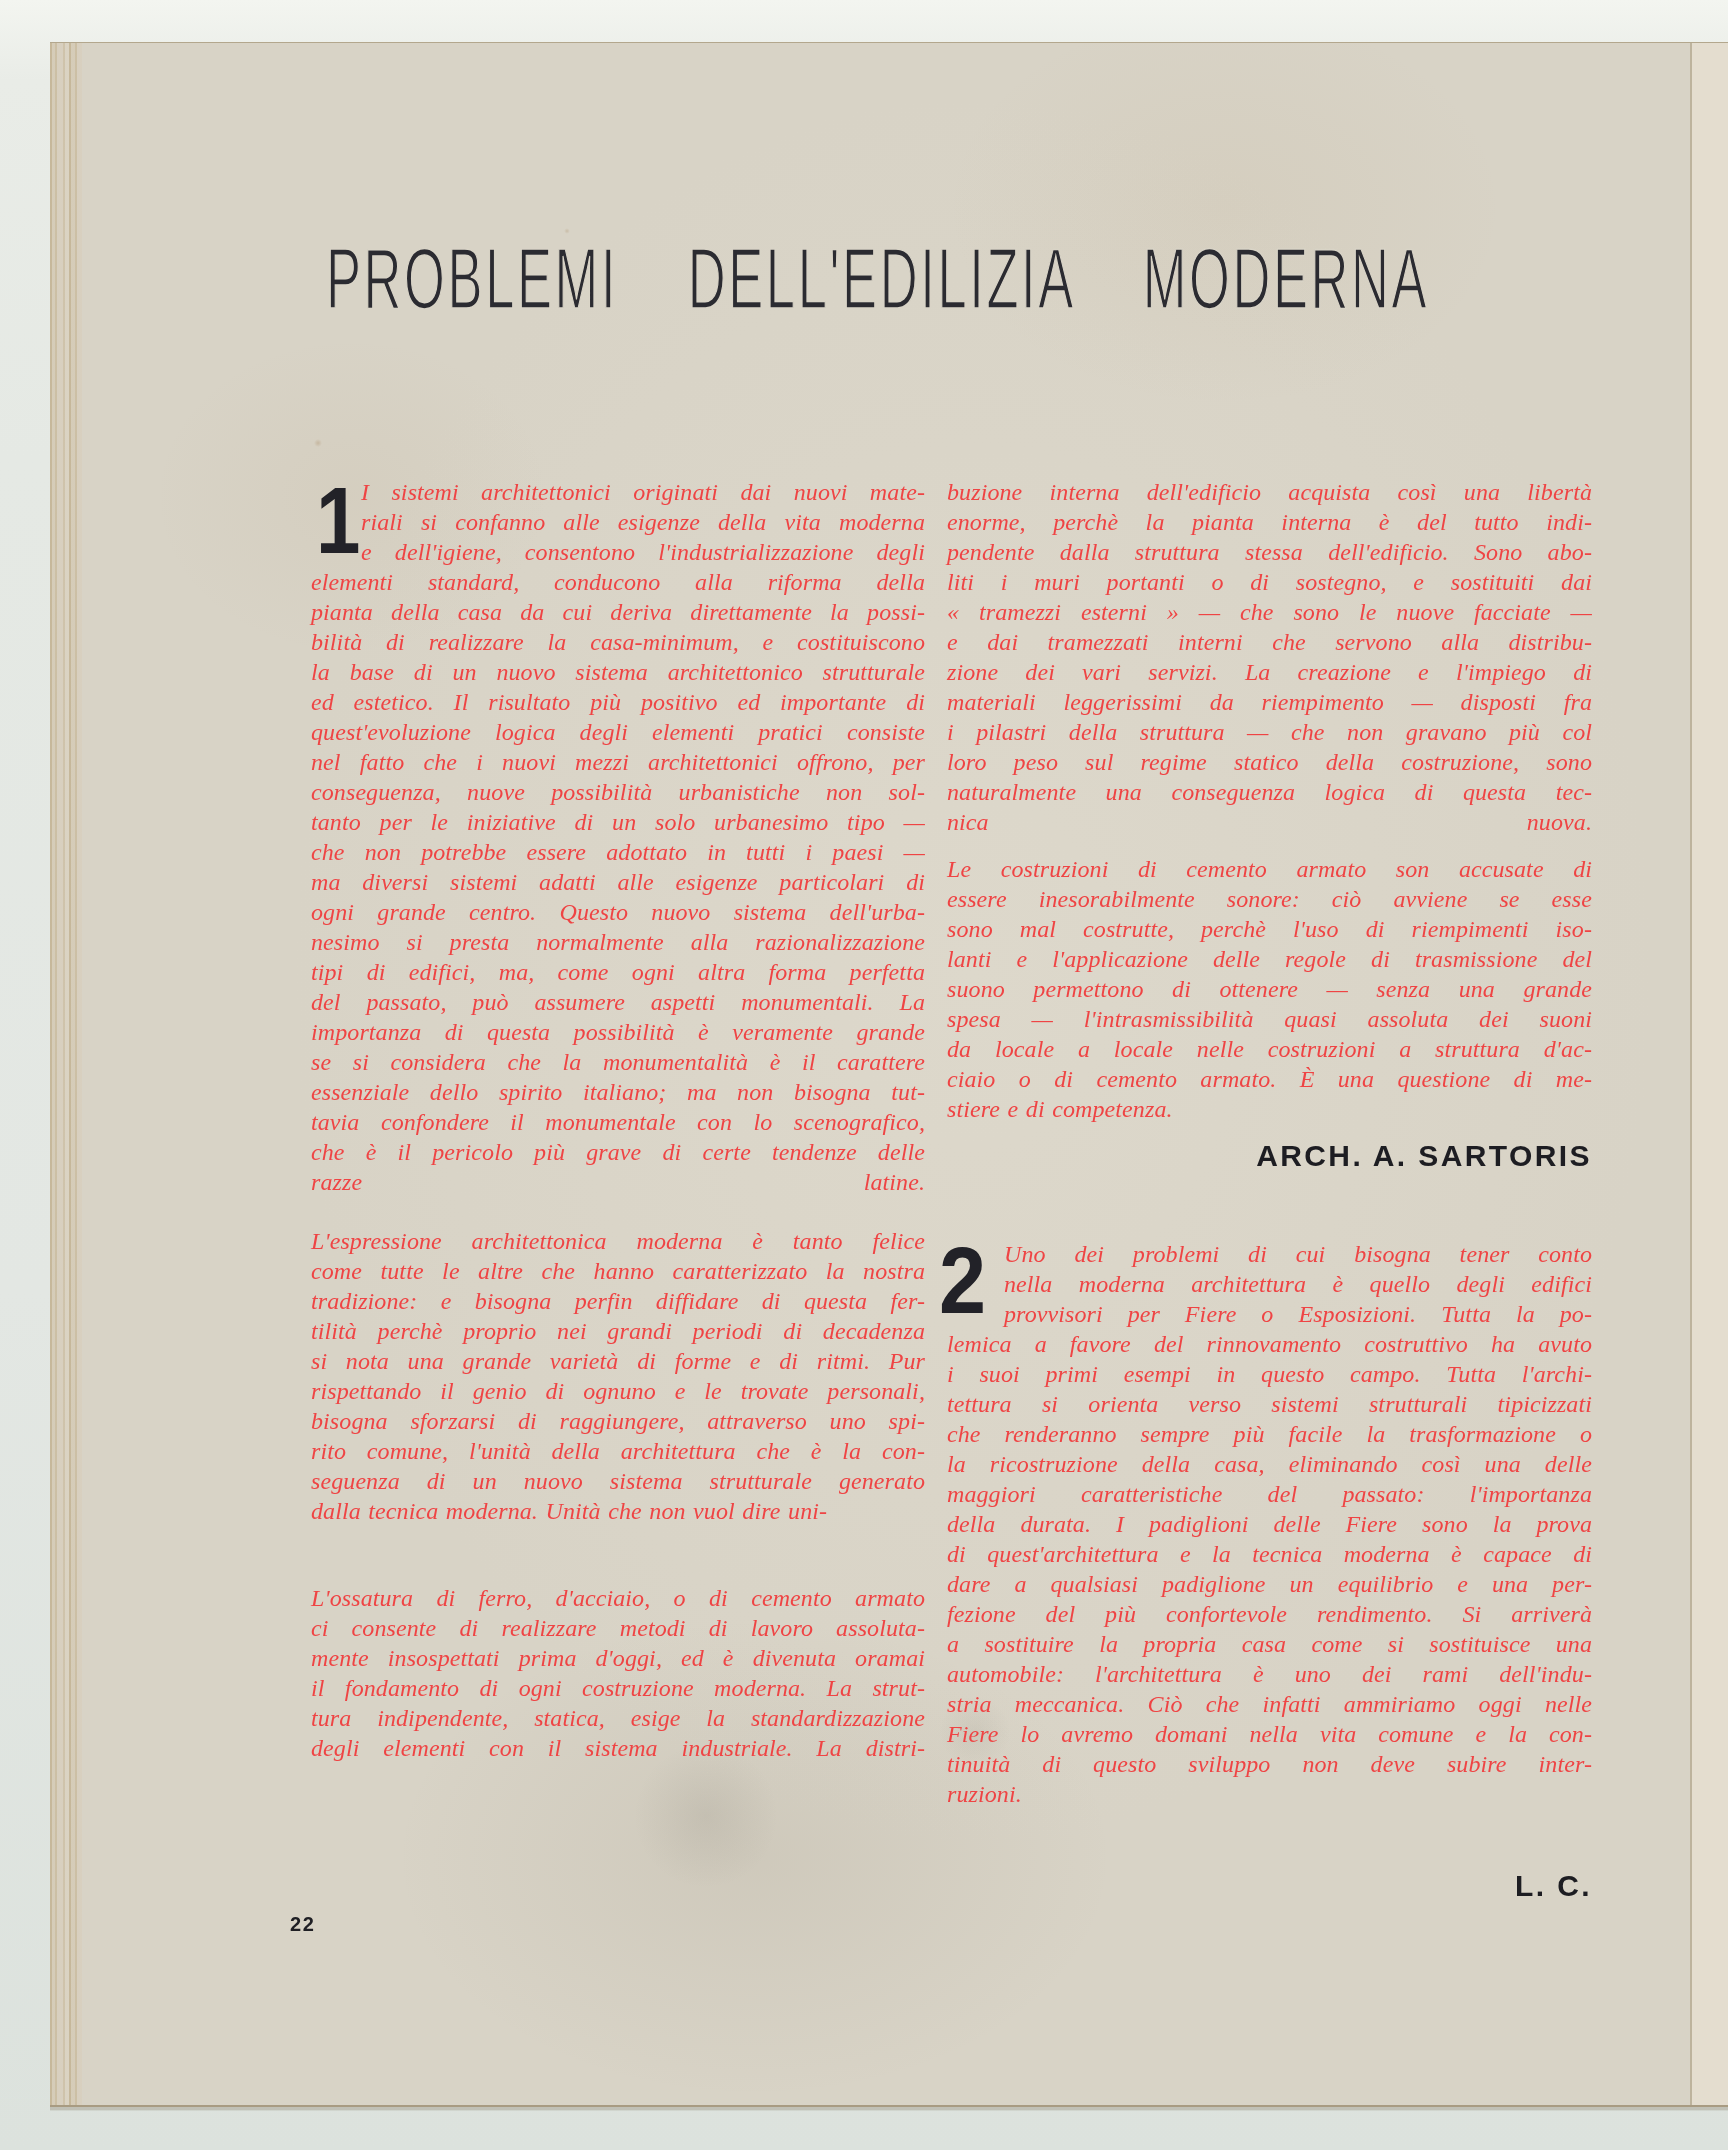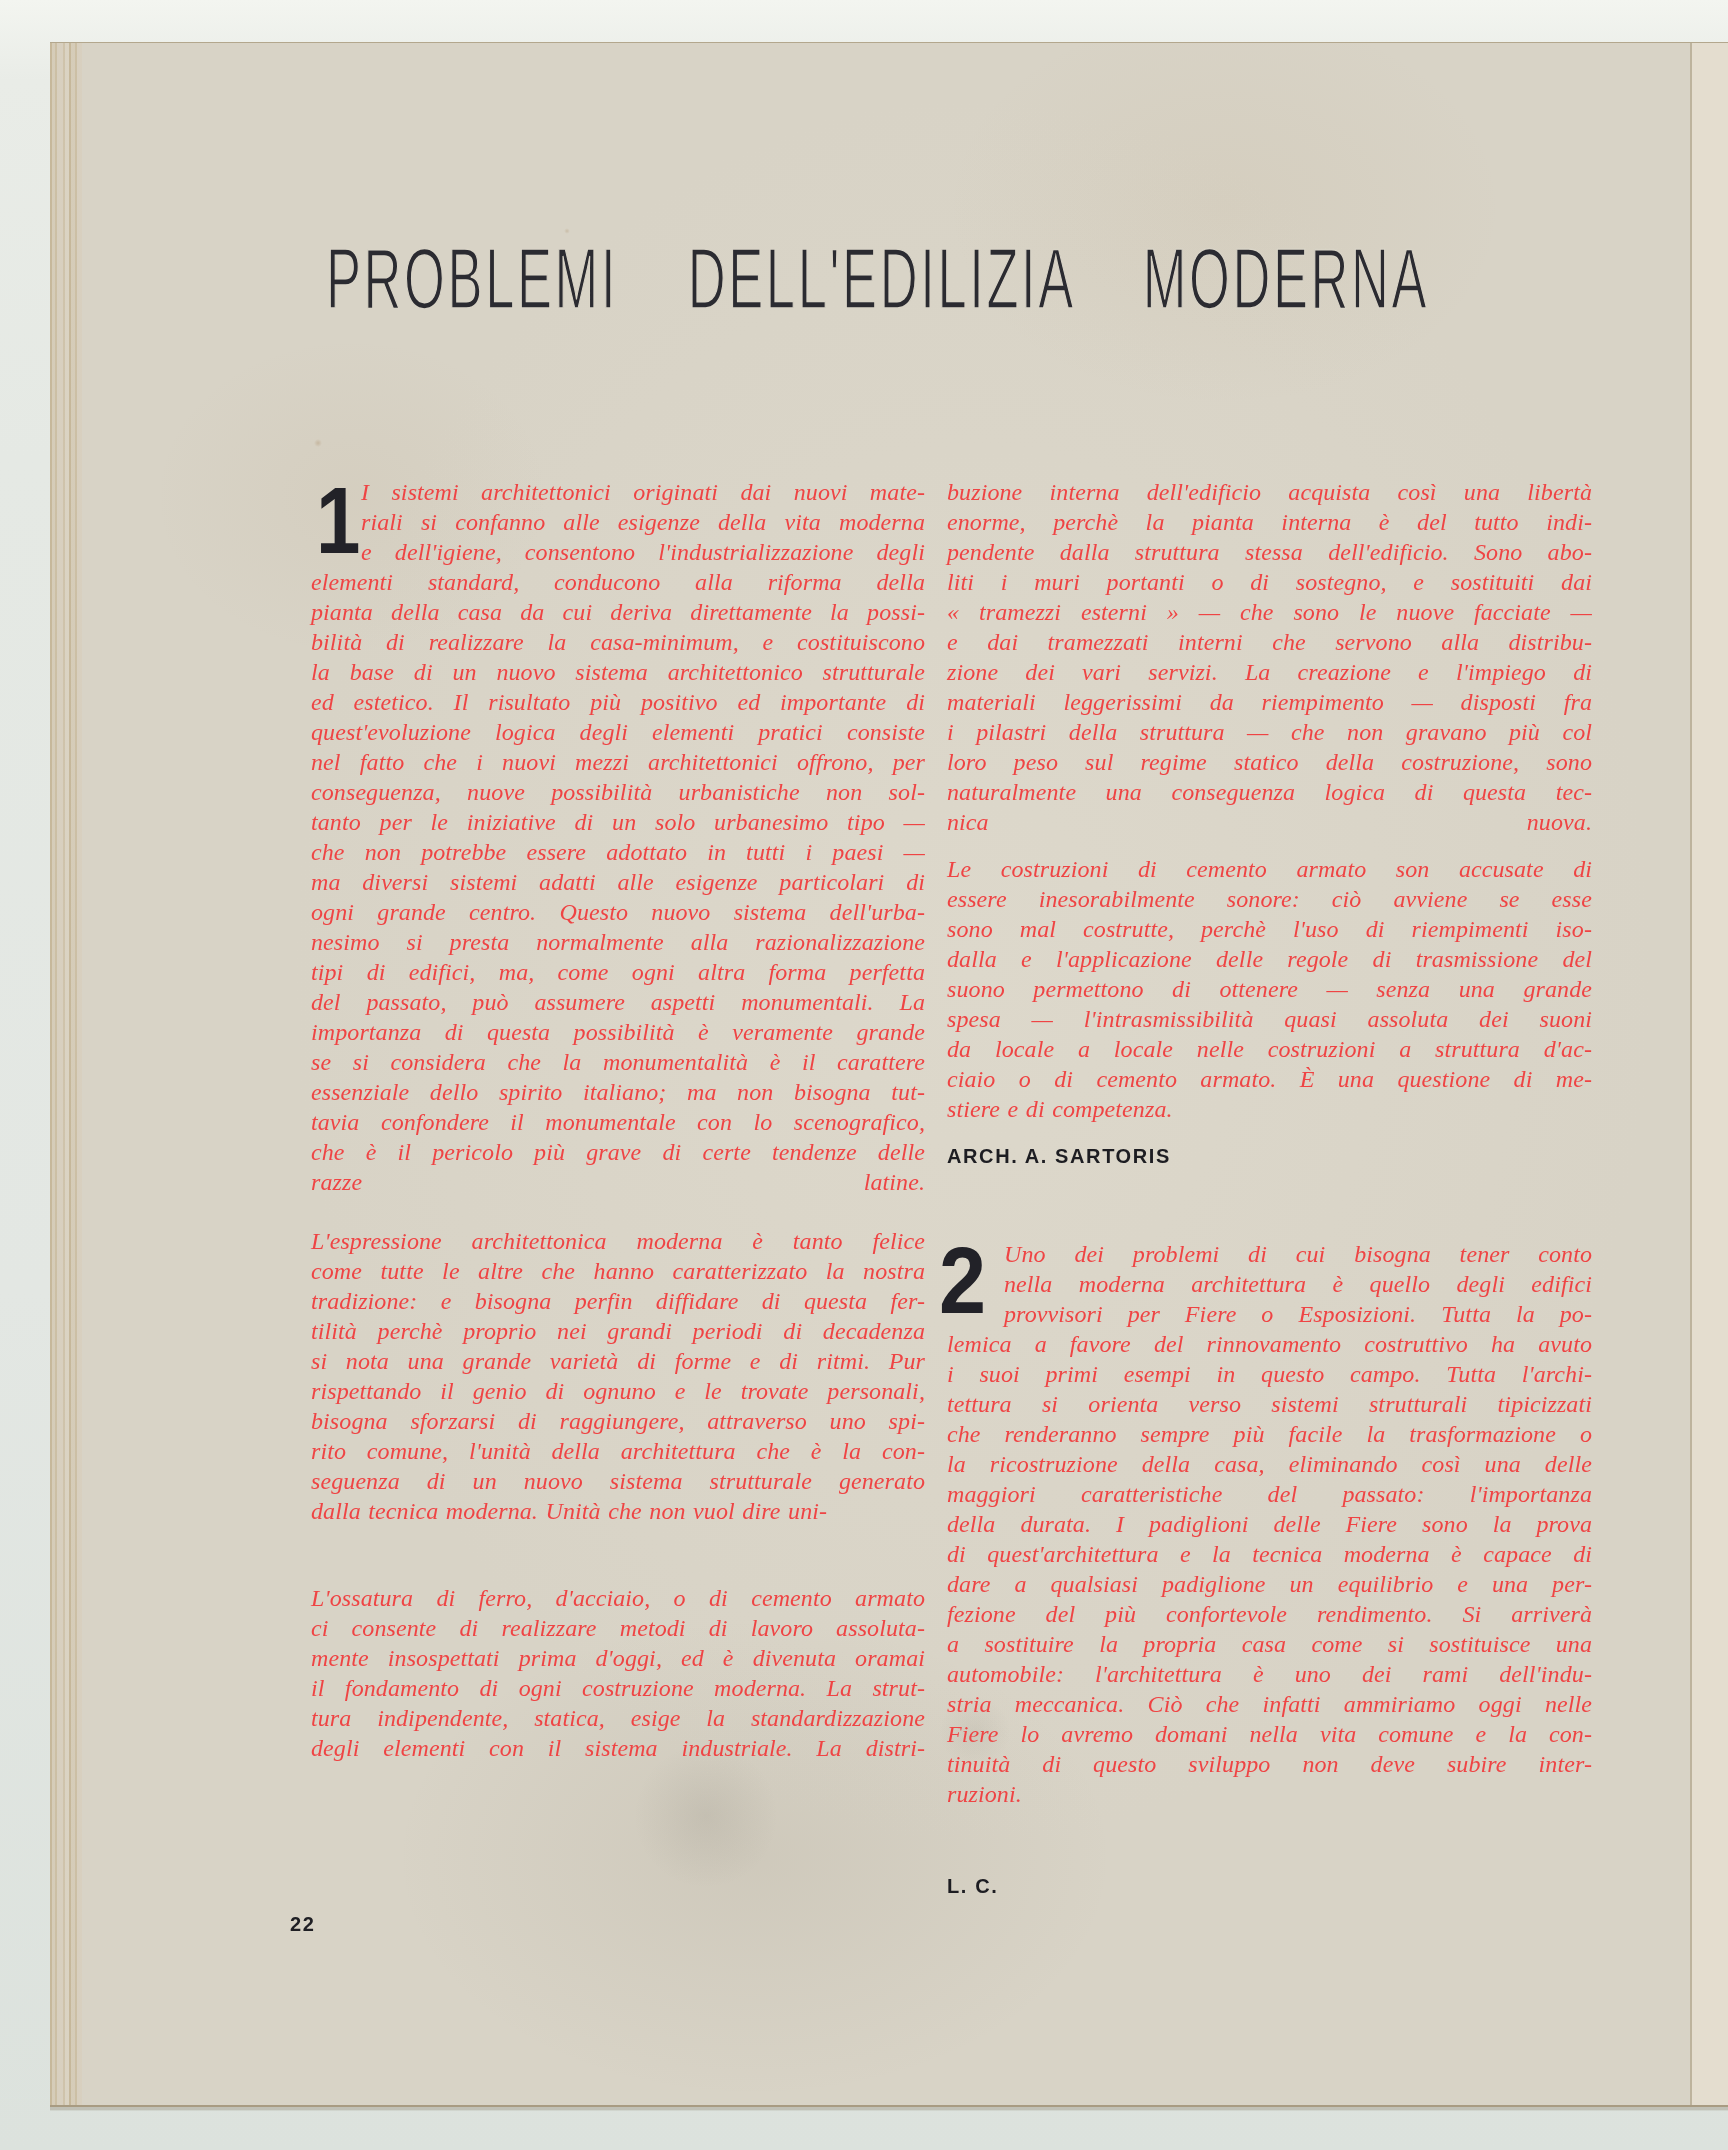--- a/index.html
+++ b/index.html
@@ -63,22 +63,22 @@
   .numspace1{float:left;width:50px;height:89px;}
   .numspace2{float:left;width:57px;height:89px;}
   .dropnum{
     position:absolute;font-family:"Liberation Sans", sans-serif;
     font-weight:700;font-size:94px;line-height:1;color:#222228;
     transform-origin:0 0;
   }
   .dropnum.n1{left:4.6px;top:-3.4px;transform:scaleX(0.85);}
   .dropnum.n2{left:-8px;top:-4.6px;transform:scaleX(0.9);}
   .sig{
-    font-family:"Liberation Sans", sans-serif;
-    font-weight:700;font-size:20px;line-height:30px;
+    text-align:right;font-family:"Liberation Sans", sans-serif;
+    font-weight:700;font-size:30px;line-height:30px;
     letter-spacing:0.08em;color:#1d1d22;font-style:normal;
   }
   .sig-sartoris{margin-top:17px;}
   .sig-lc{margin-top:62px;}
   .section2{margin-top:68px;position:relative;}
   .pagenum{
     position:absolute;left:290px;top:1913px;
     font-family:"Liberation Sans", sans-serif;font-weight:700;
     font-size:20px;letter-spacing:1.7px;color:#1f1f24;
   }
@@ -160,21 +160,21 @@
       <div class="tline">materiali leggerissimi da riempimento — disposti fra</div>
       <div class="tline">i pilastri della struttura — che non gravano più col</div>
       <div class="tline">loro peso sul regime statico della costruzione, sono</div>
       <div class="tline">naturalmente una conseguenza logica di questa tec-</div>
       <div class="tline">nica nuova.</div>
     </div>
   <div class="para gap-c">
       <div class="tline">Le costruzioni di cemento armato son accusate di</div>
       <div class="tline">essere inesorabilmente sonore: ciò avviene se esse</div>
       <div class="tline">sono mal costrutte, perchè l'uso di riempimenti iso-</div>
-      <div class="tline">dalla e l'applicazione delle regole di trasmissione del</div>
+      <div class="tline">lanti e l'applicazione delle regole di trasmissione del</div>
       <div class="tline">suono permettono di ottenere — senza una grande</div>
       <div class="tline">spesa — l'intrasmissibilità quasi assoluta dei suoni</div>
       <div class="tline">da locale a locale nelle costruzioni a struttura d'ac-</div>
       <div class="tline">ciaio o di cemento armato. È una questione di me-</div>
       <div class="tline">stiere e di competenza.</div>
     </div>
   <div class="sig sig-sartoris">ARCH. A. SARTORIS</div>
 
   <div class="section2">
     <span class="dropnum n2">2</span>

